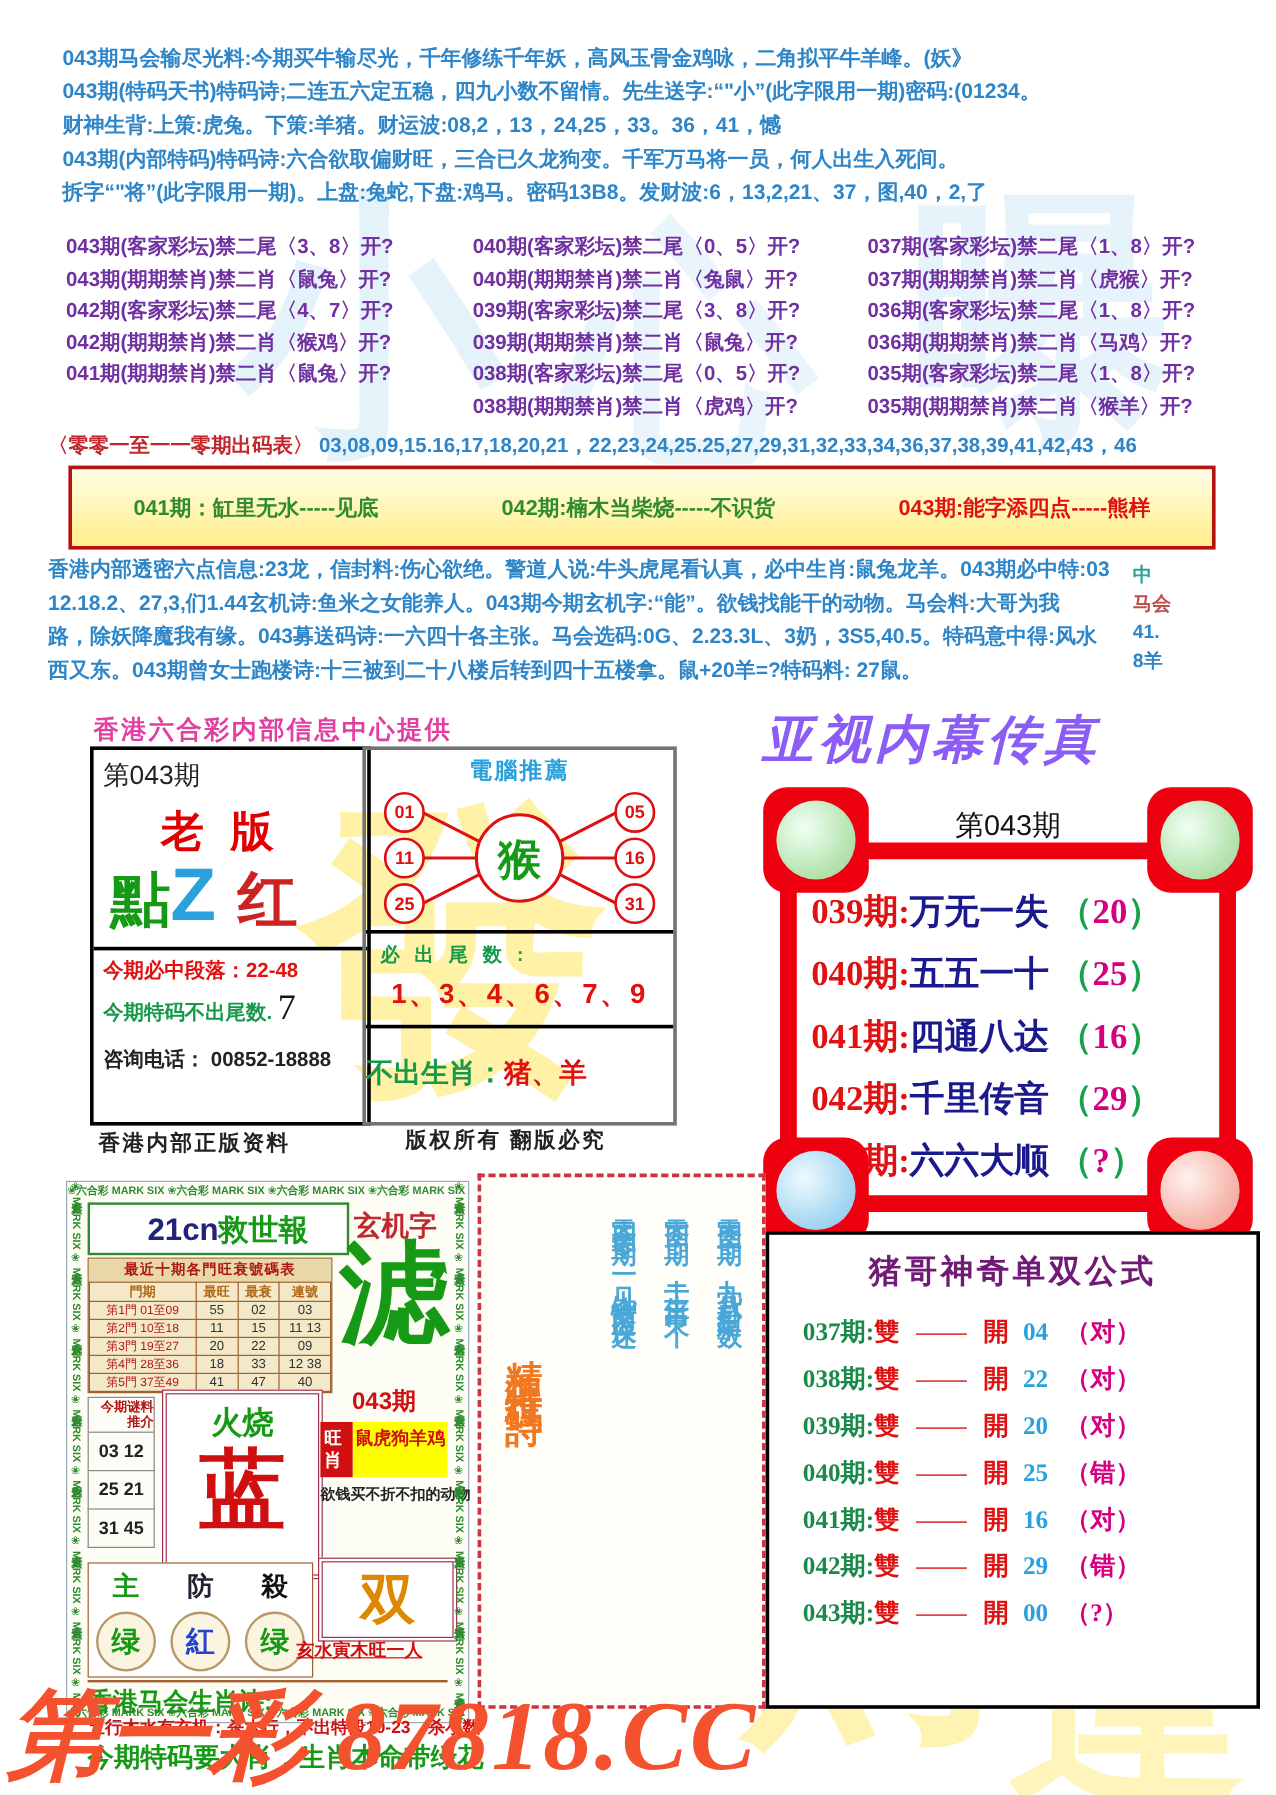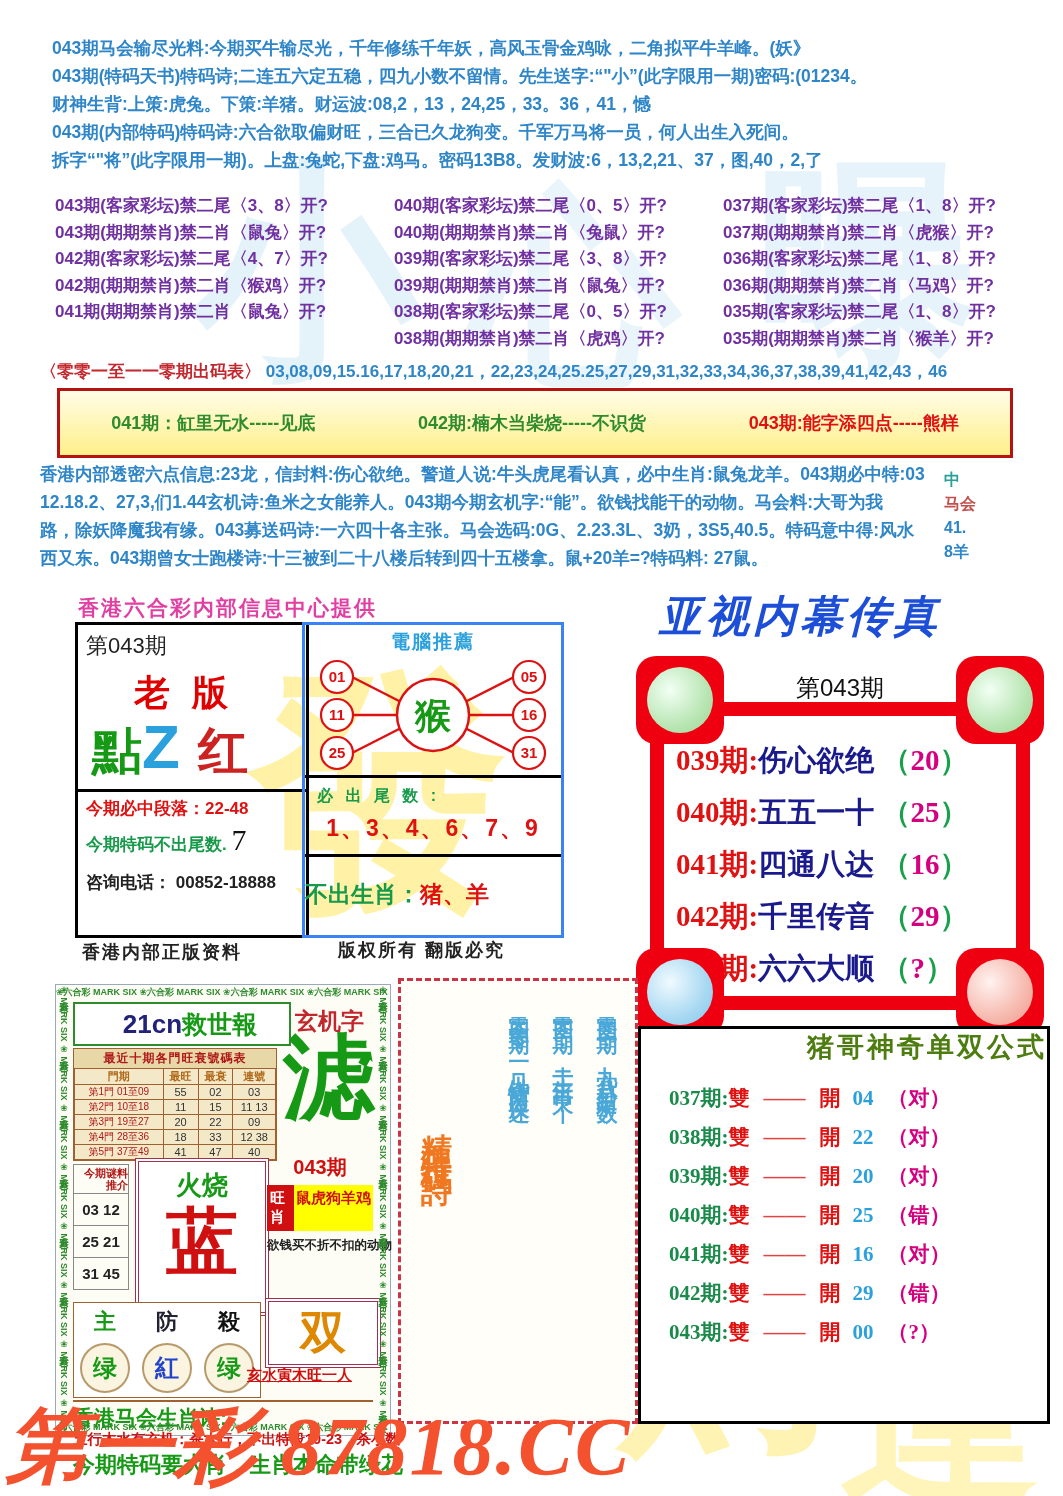--- a/index.html
+++ b/index.html
@@ -37,31 +37,31 @@
   .lbox .dzh{position:absolute;left:14px;top:92px;width:100%;font-size:50px;font-weight:bold;line-height:60px;}
   .dzh .d{color:#169a16;} .dzh .z{color:#2aa0dc;font-size:62px;} .dzh .h{color:#cc2222;margin-left:18px;}
   .lbox .div1{position:absolute;left:0;top:164px;width:100%;border-top:3px solid #000;}
   .lbox .duan{position:absolute;left:8px;top:172px;color:#e01111;font-size:17px;font-weight:bold;}
   .lbox .wei{position:absolute;left:8px;top:198px;color:#169a4a;font-size:17px;font-weight:bold;}
   .lbox .wei b{color:#111;font-size:30px;font-weight:normal;font-family:"Liberation Serif","DejaVu Serif",serif;}
   .lbox .phone{position:absolute;left:8px;top:246px;color:#222;font-size:17px;font-weight:bold;}
   .foot-l{left:82px;top:940px;z-index:2;color:#222;font-size:18px;font-weight:bold;letter-spacing:2px;}
   .foot-m{left:338px;top:938px;z-index:2;color:#222;font-size:18px;font-weight:bold;letter-spacing:2px;}
   
-  .cbox{left:302px;top:622px;width:256px;height:310px;z-index:2;border:3px solid #3b82f6;}
+  .cbox{left:302px;top:622px;width:256px;height:310px;z-index:2;border:3px solid #737373;}
   .cbox .sec1{position:absolute;left:0;top:0;width:100%;height:150px;border-bottom:3px solid #000;}
   .cbox .t{color:#2aa0dc;font-size:19px;font-weight:bold;text-align:center;margin-top:4px;letter-spacing:2px;}
   .cbox .sec2{position:absolute;left:0;top:153px;width:100%;height:76px;border-bottom:3px solid #000;}
   .cbox .tail-lbl{color:#169a4a;font-size:16px;font-weight:bold;margin:8px 0 2px 12px;letter-spacing:4px;}
   .cbox .tails{color:#e01111;font-size:23px;font-weight:bold;text-align:center;margin-top:6px;letter-spacing:2px;}
   .cbox .sec3{position:absolute;left:0;top:232px;width:100%;height:75px;display:flex;align-items:center;justify-content:flex-start;}
   .cbox .nos-lbl{color:#169a4a;font-size:23px;font-weight:bold;}
   .cbox .nos{color:#e01111;font-size:23px;font-weight:bold;}
   
-  .yashi-title{left:635px;top:588px;z-index:2;color:#1d4ed8;font-size:43px;font-weight:bold;font-style:italic;letter-spacing:4px;font-family:Liberation Mono, monospace;margin-left:24px;}
+  .yashi-title{left:635px;top:588px;z-index:2;color:#8b5cf6;font-size:43px;font-weight:bold;font-style:italic;letter-spacing:4px;font-family:Liberation Mono, monospace;}
   .yashi-box{left:640px;top:650px;width:400px;height:368px;z-index:2;}
   .yashi-issue{position:absolute;left:0;top:22px;width:100%;text-align:center;color:#111;font-size:24px;z-index:3;}
   .yashi-frame{position:absolute;left:10px;top:52px;right:10px;bottom:8px;border:14px solid #ee0011;border-radius:10px;background:#fff;}
   .corner{position:absolute;width:88px;height:88px;background:#ee0011;border-radius:20px;z-index:4;display:flex;align-items:center;justify-content:center;}
   .ball{width:66px;height:66px;border-radius:50%;}
   .ball-green{background:radial-gradient(circle at 35% 35%,#f2fff4,#b9e6b4 60%,#9cd695);}
   .ball-blue{background:radial-gradient(circle at 35% 35%,#f0faff,#a9d9f2 60%,#83c5ea);}
   .ball-pink{background:radial-gradient(circle at 35% 35%,#fff2f0,#f6b9ae 60%,#f0988c);}
   .yashi-rows{position:absolute;left:36px;top:84px;z-index:3;}
   .yrow{font-size:29px;font-weight:bold;line-height:52px;white-space:nowrap;font-family:"Liberation Serif","DejaVu Serif",serif;}
@@ -108,21 +108,21 @@
   .sxs{position:absolute;left:0;top:398px;width:300px;border-top:2px solid #a06030;color:#169a16;font-size:21px;font-weight:bold;padding-top:2px;}
   .wuxing{position:absolute;left:0;top:428px;width:310px;color:#d01010;font-size:14.5px;font-weight:bold;white-space:nowrap;}
   .daxiao{position:absolute;left:0;top:448px;width:310px;color:#169a16;font-size:22px;font-weight:bold;white-space:nowrap;}
   
   .tbox{left:398px;top:978px;width:234px;height:440px;z-index:2;border:3px dashed #cc3344;background:#fffef8;}
   .tcols{position:absolute;right:14px;top:18px;height:400px;display:flex;}
   .tcol{writing-mode:vertical-rl;color:#4aa8d8;font-size:21px;font-weight:bold;letter-spacing:6px;margin-left:16px;}
   .ttitle{position:absolute;left:14px;top:128px;writing-mode:vertical-rl;color:#f07820;font-size:31px;font-weight:bold;letter-spacing:10px;}
   
   .zbox{left:638px;top:1026px;width:406px;height:392px;z-index:2;border:3px solid #000;background:#fff;}
-  .ztitle{color:#4d7c0f;font-size:27px;font-weight:bold;text-align:right;margin-top:0;letter-spacing:3px;font-family:"Liberation Serif","DejaVu Serif",serif;}
+  .ztitle{color:#701a75;font-size:27px;font-weight:bold;text-align:center;margin-top:12px;letter-spacing:3px;font-family:"Liberation Serif","DejaVu Serif",serif;}
   .zrows{margin:14px 0 0 28px;}
   .zrow{font-size:21px;font-weight:bold;line-height:39px;white-space:nowrap;font-family:"Liberation Serif","DejaVu Serif",serif;}
   .zrow .q{color:#1a8a4a;} .zrow .b{color:#e01111;} .zrow .d{color:#e04444;margin:0 14px;}
   .zrow .k{color:#e01111;margin-right:12px;} .zrow .n{color:#2aa0dc;margin-right:14px;} .zrow .r{color:#d5007f;}
   
   .banner{left:6px;top:1392px;z-index:5;color:#f4512e;font-size:82px;font-weight:bold;font-style:italic;white-space:nowrap;letter-spacing:2px;font-family:"Liberation Serif","DejaVu Serif",serif;}
 </style>
 </head>
 <body>
 
@@ -265,21 +265,21 @@
     <div class="corner" style="right:-4px;top:6px;">
         <div class="ball ball-green"></div>
       </div>
     <div class="corner" style="left:-4px;bottom:-18px;">
         <div class="ball ball-blue"></div>
       </div>
     <div class="corner" style="right:-4px;bottom:-18px;">
         <div class="ball ball-pink"></div>
       </div>
     <div class="yashi-rows">
-      <div class="yrow"><span class="q">039期:</span><span class="p">伤心欲绝</span> <span class="lp">（</span><span class="n">20</span><span class="rp">）</span></div>
+      <div class="yrow"><span class="q">039期:</span><span class="p">万无一失</span> <span class="lp">（</span><span class="n">20</span><span class="rp">）</span></div>
       <div class="yrow"><span class="q">040期:</span><span class="p">五五一十</span> <span class="lp">（</span><span class="n">25</span><span class="rp">）</span></div>
       <div class="yrow"><span class="q">041期:</span><span class="p">四通八达</span> <span class="lp">（</span><span class="n">16</span><span class="rp">）</span></div>
       <div class="yrow"><span class="q">042期:</span><span class="p">千里传音</span> <span class="lp">（</span><span class="n">29</span><span class="rp">）</span></div>
       <div class="yrow"><span class="q">043期:</span><span class="p">六六大顺</span> <span class="lp">（</span><span class="n">?</span><span class="rp">）</span></div>
     </div>
   </div>
 
   <div class="abs jbox">
     <div class="jstrip h" style="top:0;">❀六合彩 MARK SIX ❀六合彩 MARK SIX ❀六合彩 MARK SIX ❀六合彩 MARK SIX ❀六合彩 MARK SIX ❀六合彩 MARK SIX ❀六合彩 MARK SIX ❀六合彩 MARK SIX</div>
     <div class="jstrip h" style="bottom:0;">❀六合彩 MARK SIX ❀六合彩 MARK SIX ❀六合彩 MARK SIX ❀六合彩 MARK SIX ❀六合彩 MARK SIX ❀六合彩 MARK SIX ❀六合彩 MARK SIX ❀六合彩 MARK SIX</div>

